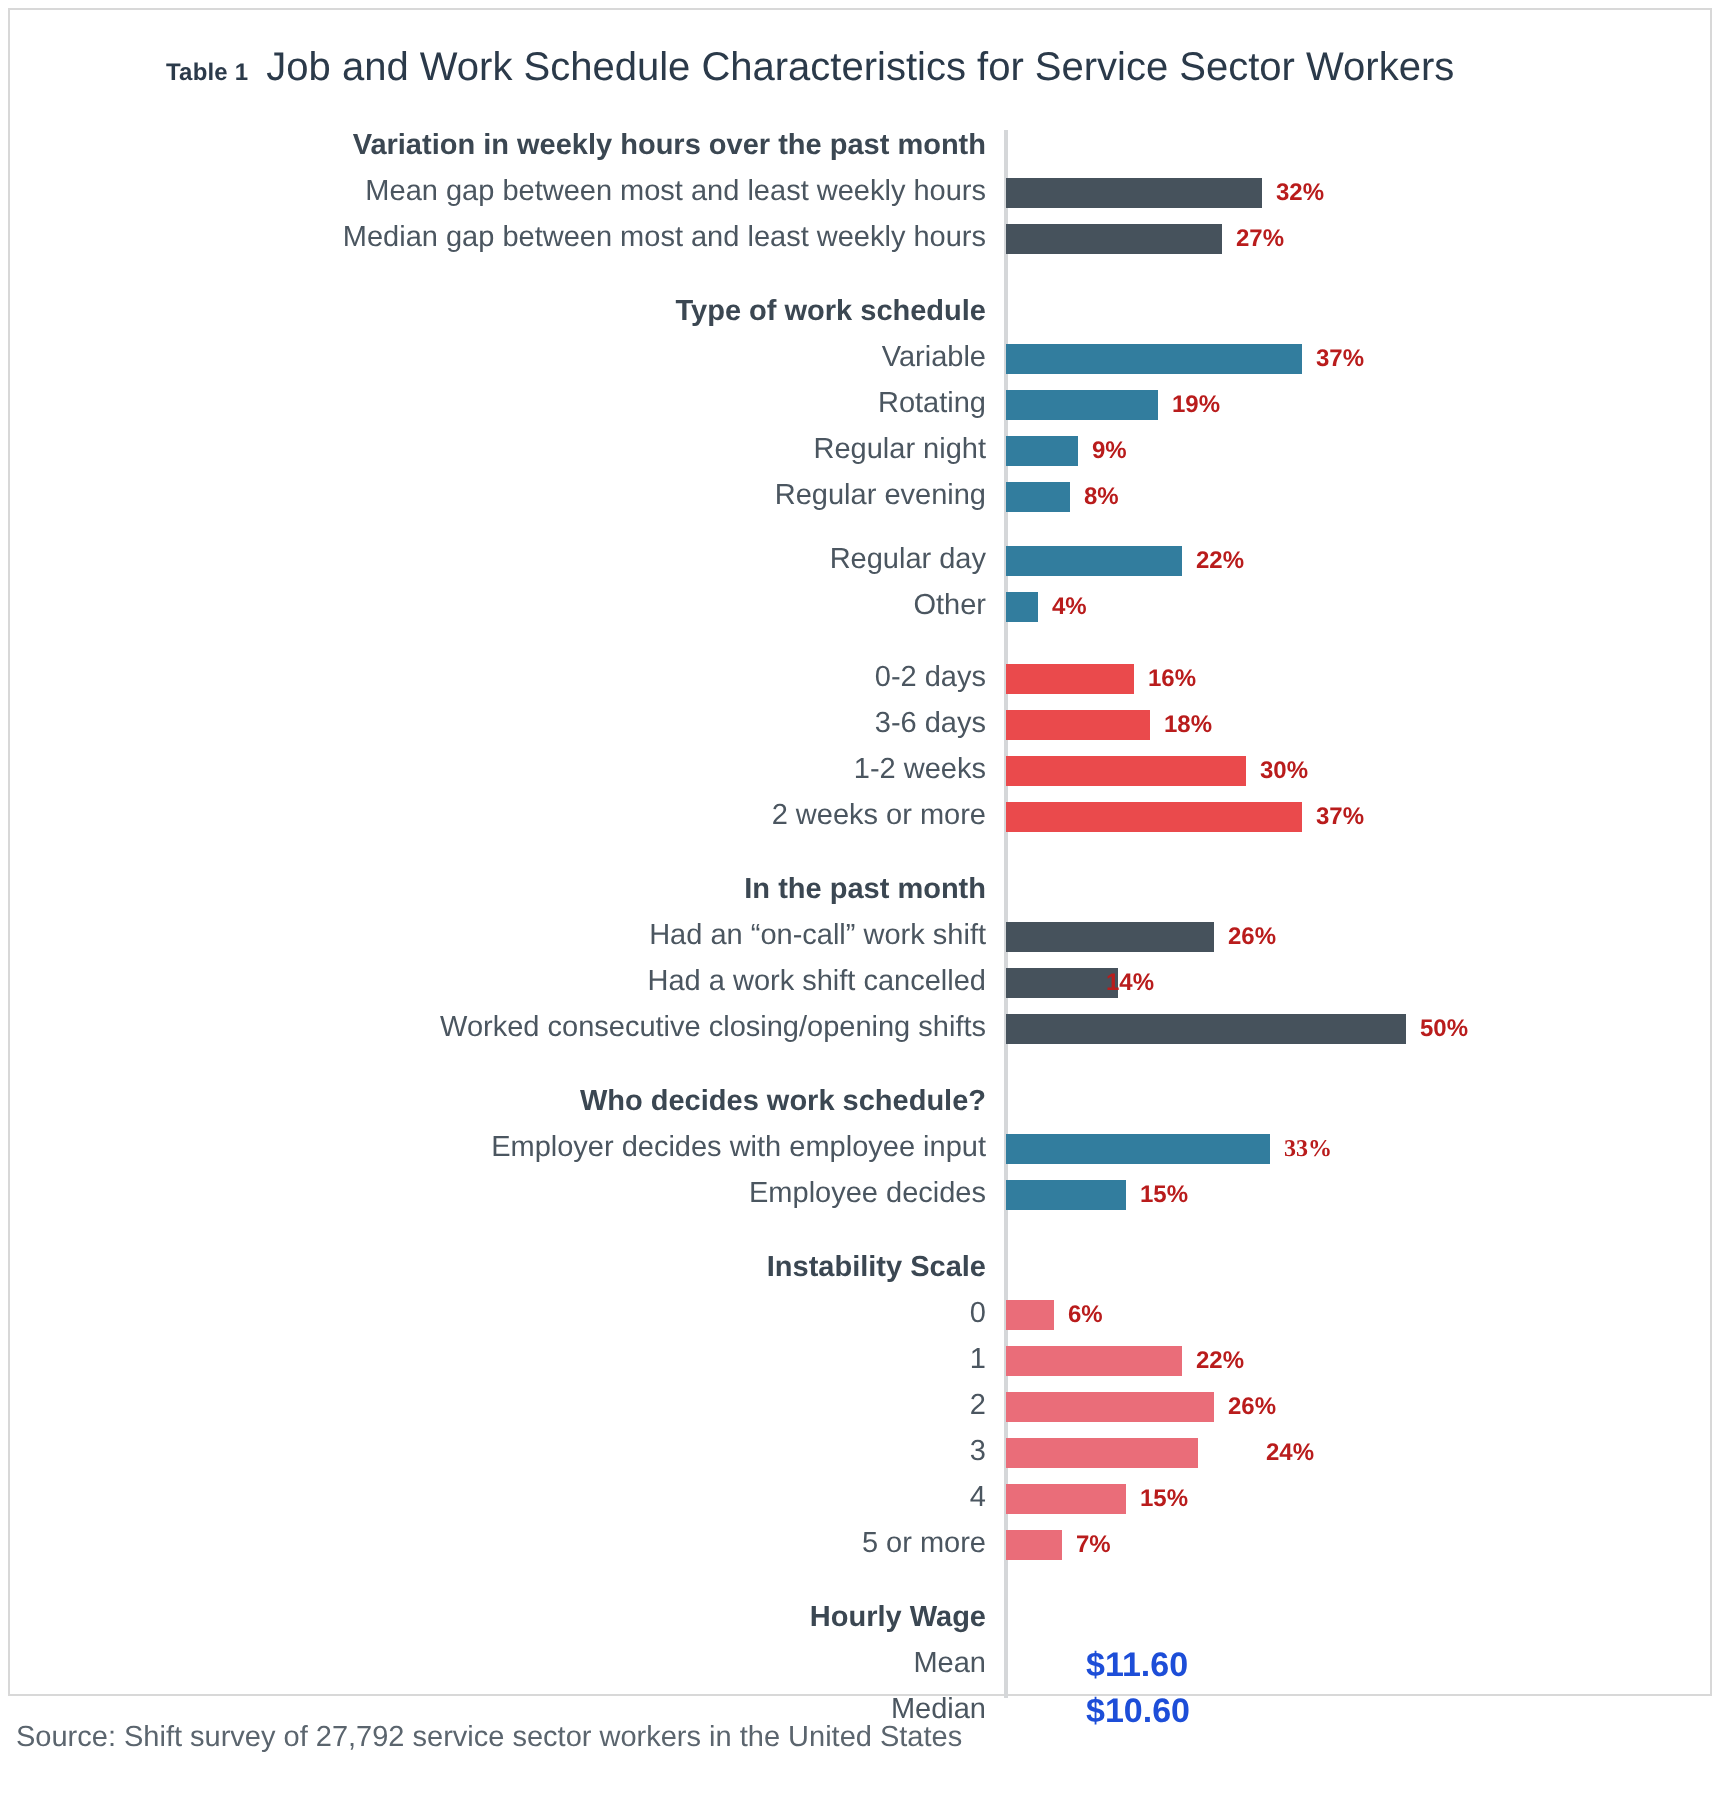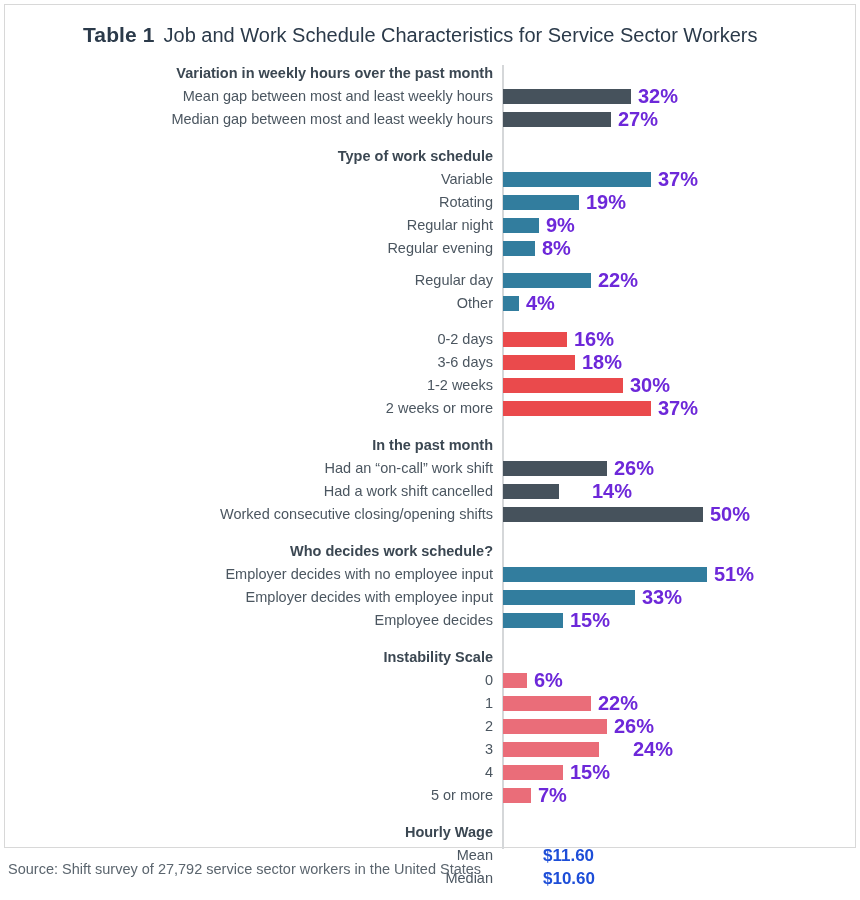--- a/index.html
+++ b/index.html
@@ -22,21 +22,21 @@
     box-sizing:border-box;
     border:1px solid #d8d8d8;
     background:#ffffff;
   }
   .title-row{
     position:absolute;
     left:78px;top:18px;
     white-space:nowrap;
   }
   .title-strong{
-    font-size:21px;
+    font-size:12px;
     font-weight:bold;
     color:#2b3a4a;
     letter-spacing:.1px;
   }
   .title-rest{
     font-size:20px;
     font-weight:normal;
     color:#2b3a4a;
     margin-left:9px;
   }
@@ -86,23 +86,23 @@
   }
   .bar{
     position:absolute;
     left:498px;
     top:4px;
     height:15px;
   }
   .val{
     position:absolute;
     top:1px;
-    font-size:20px;
-    font-weight:bold;
-    color:#6d28d9;
+    font-size:12px;
+    font-weight:bold;
+    color:#b91c1c;
     line-height:21px;
     white-space:nowrap;
   }
   .wageval{
     position:absolute;
     left:498px;
     top:0;
     font-size:17px;
     font-weight:bold;
     color:#1d4ed8;
@@ -205,40 +205,35 @@
             <div class="lbl">In the past month</div>
           </div>
           <div class="row">
             <div class="lbl">Had an “on-call” work shift</div>
             <div class="bar" style="width: 104px; background: rgb(70, 82, 92);"></div>
             <div class="val" style="left: 609px;">26%</div>
           </div>
           <div class="row">
             <div class="lbl">Had a work shift cancelled</div>
             <div class="bar" style="width: 56px; background: rgb(70, 82, 92);"></div>
-            <div class="val" style="left: 587px;">14%</div>
+            <div class="val" style="left: 548px;">14%</div>
           </div>
           <div class="row">
             <div class="lbl">Worked consecutive closing/opening shifts</div>
             <div class="bar" style="width: 200px; background: rgb(70, 82, 92);"></div>
             <div class="val" style="left: 705px;">50%</div>
           </div>
           <div class="row spacer"></div>
           <div class="row group">
             <div class="lbl">Who decides work schedule?</div>
           </div>
           <div class="row">
-            <div class="lbl">Employer decides with no employee input</div>
-            <div class="bar" style="width: 204px; background: rgb(50, 125, 158);"></div>
-            <div class="val" style="left: 709px;">51%</div>
-          </div>
-          <div class="row">
             <div class="lbl">Employer decides with employee input</div>
             <div class="bar" style="width: 132px; background: rgb(50, 125, 158);"></div>
-            <div class="val" style="left: 637px;">33%</div>
+            <div class="val" style="left: 637px; font-family: Liberation Serif, serif;">33%</div>
           </div>
           <div class="row">
             <div class="lbl">Employee decides</div>
             <div class="bar" style="width: 60px; background: rgb(50, 125, 158);"></div>
             <div class="val" style="left: 565px;">15%</div>
           </div>
           <div class="row spacer"></div>
           <div class="row group">
             <div class="lbl">Instability Scale</div>
           </div>

